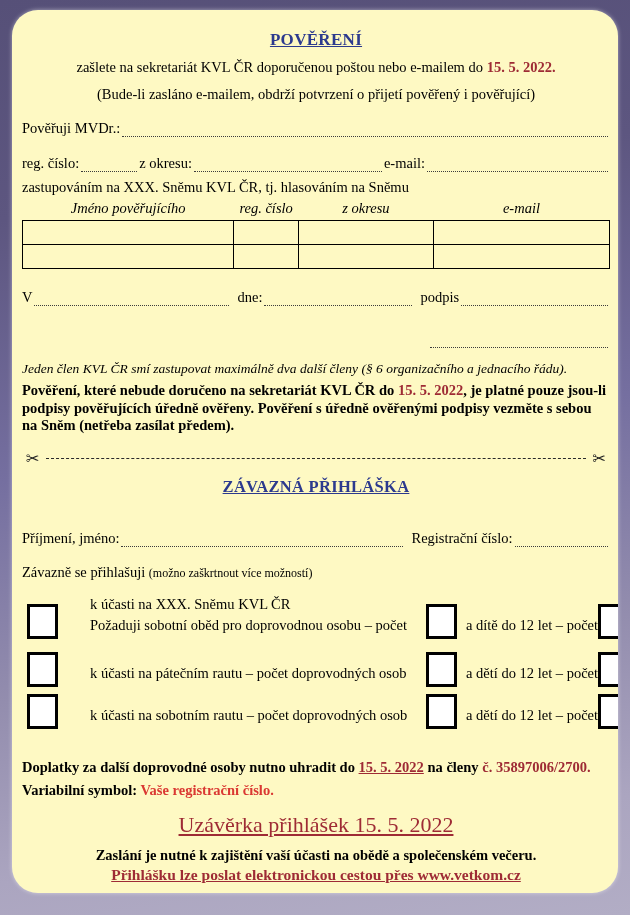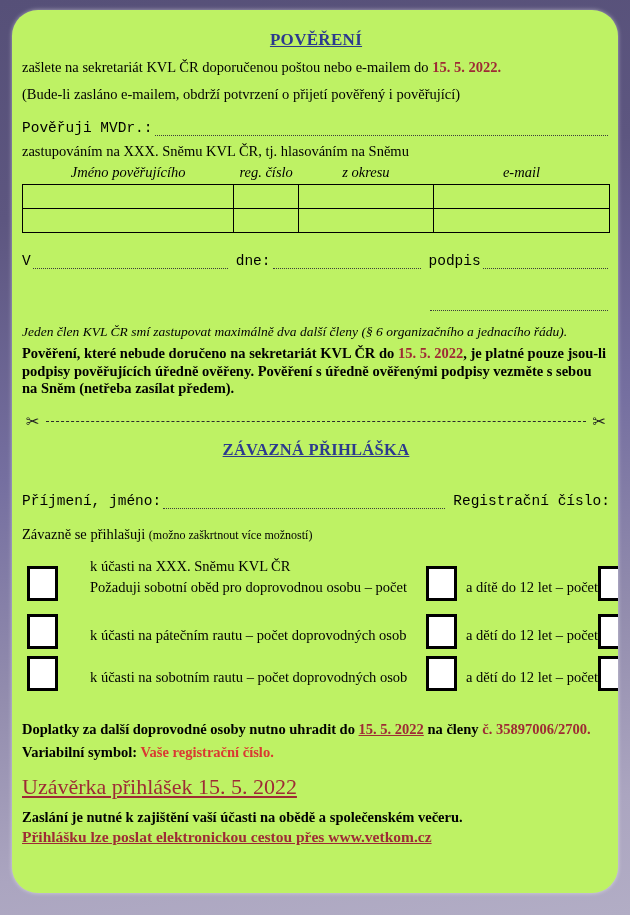--- a/index.html
+++ b/index.html
@@ -3,35 +3,35 @@
 <meta charset="utf-8">
 <style>
   html,body{margin:0;padding:0;}
   body{
     width:630px;height:915px;position:relative;
     background:linear-gradient(172deg,#565078 0%,#5d5680 22%,#756fa0 48%,#938dae 70%,#aba5c0 88%,#b2adc5 100%);
     font-family:"Liberation Serif","DejaVu Serif",serif;color:#000;
   }
   .card{
     position:absolute;top:10px;left:12px;right:12px;bottom:22px;
-    background:#bef264;border-radius:26px;box-sizing:border-box;
+    background:#fef9c3;border-radius:26px;box-sizing:border-box;
     padding:10px 8px 0 10px;overflow:hidden;
     box-shadow:0 0 4px rgba(255,255,255,.5);
   }
   .h1{text-align:center;font-weight:bold;font-size:17px;letter-spacing:.3px;
       color:var(--navy);text-decoration:underline;margin:10px 0 0;}
-  .center{text-align:left;}
+  .center{text-align:center;}
   .intro{font-size:14.5px;margin-top:9px;}
   .intro2{font-size:14.5px;margin-top:10px;}
   .red{color:var(--dkred);font-weight:bold;}
   .brightred{color:var(--btred);}
   .frow{display:flex;align-items:flex-end;font-size:14.5px;}
   .fl{flex:1;border-bottom:1.6px dotted #3c3c3c;height:15px;margin:0 2px;}
   .fl.fixed{flex:none;}
-  .lbl{white-space:nowrap;font-family:Liberation Mono, monospace;}
+  .lbl{white-space:nowrap;}
   table{border-collapse:collapse;width:100%;margin-top:4px;table-layout:fixed;}
   th{border:none;font-weight:normal;font-size:14.5px;padding:0 0 3px;font-style:italic;}
   td{border:1.6px solid #000;height:21px;}
   .sigline{display:flex;justify-content:flex-end;margin-top:26px;}
   .sigline .fl{flex:none;width:178px;}
   .rule{font-style:italic;font-size:13.5px;margin-top:13px;}
   .warning{font-weight:bold;font-size:14.5px;line-height:1.22;margin-top:5px;}
   .scis{display:flex;align-items:center;margin:14px 4px 0;}
   .scis .glyph{font-family:"DejaVu Sans",sans-serif;font-size:16px;color:#222;}
   .dash{flex:1;border-top:1.6px dashed #2a2a2a;height:0;margin:0 7px;}
@@ -59,20 +59,28 @@
 
   <div class="intro center"><span>zašlete na sekretariát KVL ČR doporučenou poštou nebo e-mailem do </span><span class="red">15. 5. 2022.</span></div>
 
   <div class="intro2 center">(Bude-li zasláno e-mailem, obdrží potvrzení o přijetí pověřený i pověřující)</div>
 
   <div class="frow" style="margin-top:17px;">
     <span class="lbl">Pověřuji MVDr.:</span>
     <span class="fl"></span>
   </div>
 
+  <div class="frow" style="margin-top:18px;">
+    <span class="lbl">reg. číslo:</span>
+    <span class="fl fixed" style="width:56px;"></span>
+    <span class="lbl">z okresu:</span>
+    <span class="fl fixed" style="width:188px;"></span>
+    <span class="lbl">e-mail:</span>
+    <span class="fl"></span>
+  </div>
 
   <div style="font-size:14.5px;margin-top:7px;">zastupováním na XXX. Sněmu KVL ČR, tj. hlasováním na Sněmu</div>
 
   <table>
     <colgroup>
         <col style="width:36%">
         <col style="width:11%">
         <col style="width:23%">
         <col style="width:30%">
       </colgroup>

